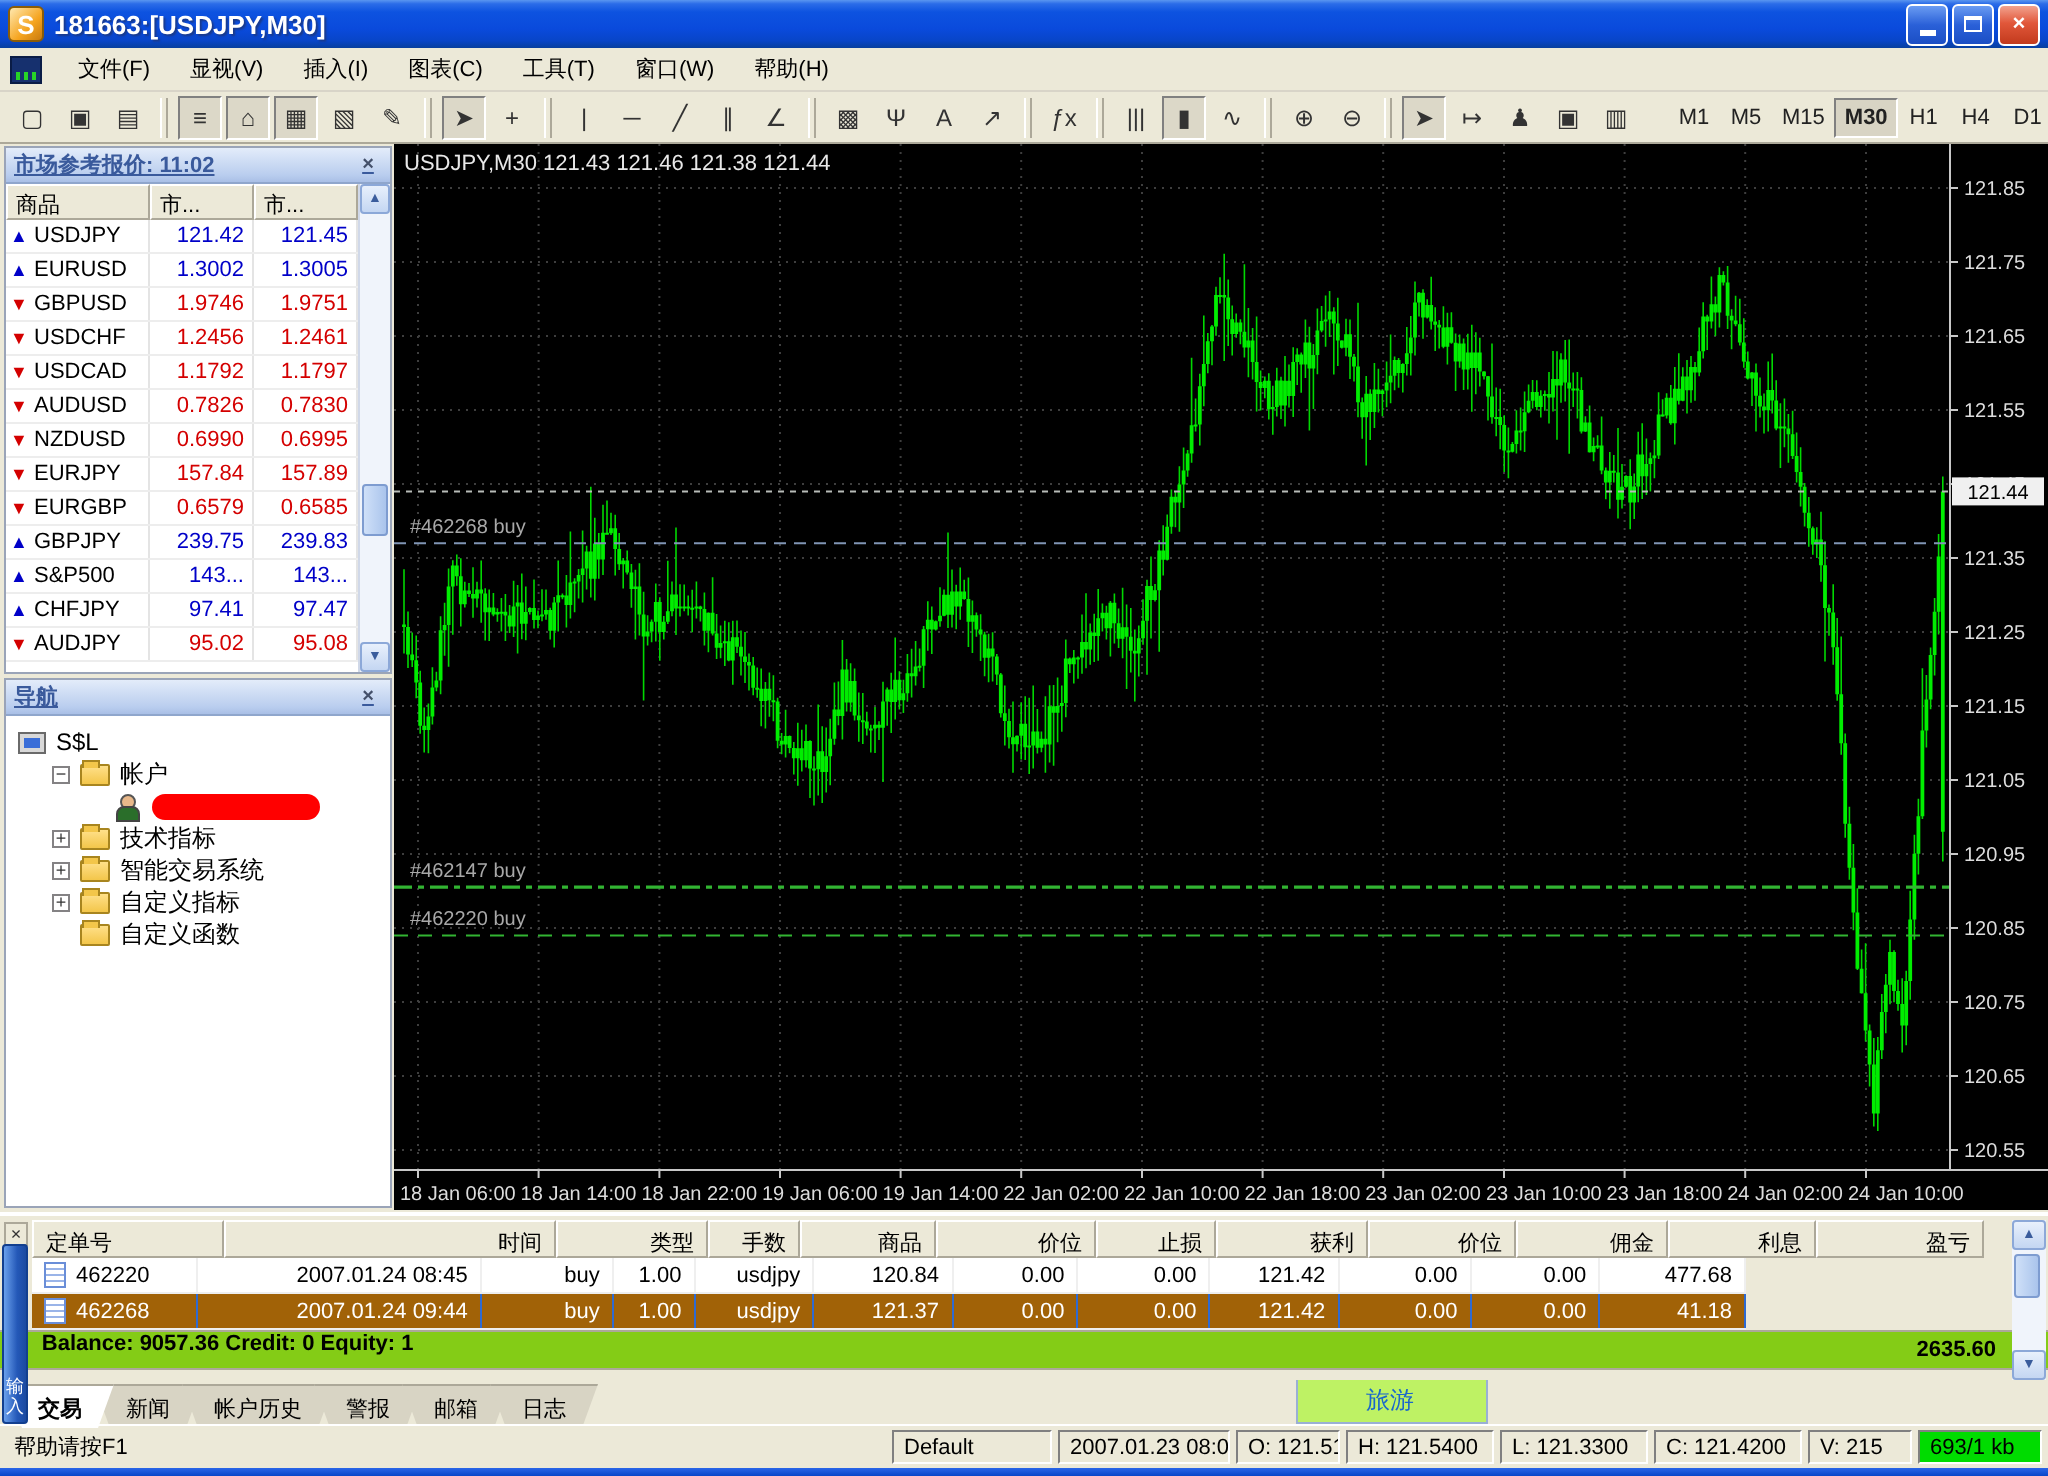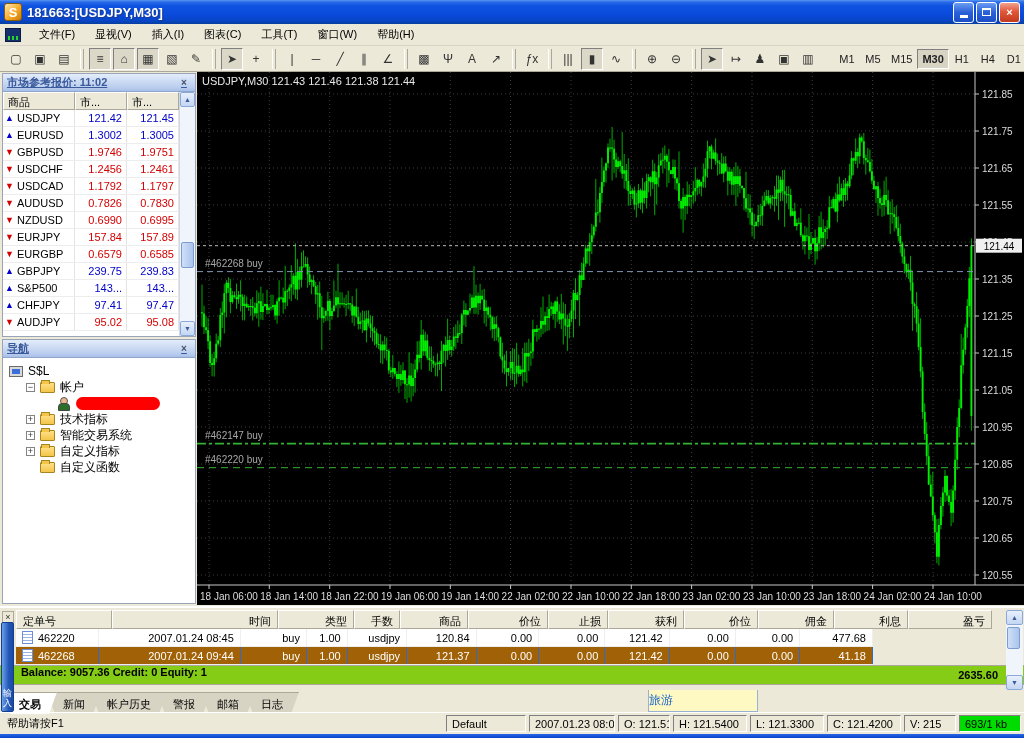--- a/index.html
+++ b/index.html
@@ -111,23 +111,23 @@
     background:#d8d4c4;border-top:1px solid #aca899;font-size:11px;}
   .ttab.active{background:#fff;z-index:3;font-weight:bold;}
   .term-vsb{position:absolute;right:1px;top:2px;width:17px;height:80px;background:#f0f4fb;}
 
   
   .ime-bar{position:absolute;left:215px;top:661px;width:543px;height:29px;background:#fff;
     border:1px solid #9ab0d4;display:flex;align-items:center;color:#1a66cc;font-size:12px;z-index:20;}
   .ime-item{padding:0 12px;height:100%;display:flex;align-items:center;border-right:1px solid #ccdaee;}
   .ime-item.nb{border-right:none;}
   .ime-doc{width:9px;height:11px;border:1px solid #3a78d8;background:#fff;margin:0 6px;}
-  .ime-sub{position:absolute;left:648px;top:690px;width:110px;height:22px;background:#fef9c3;
+  .ime-sub{position:absolute;left:648px;top:690px;width:96px;height:22px;background:#bef264;
     border:1px solid #9ab0d4;border-top:none;color:#1a66cc;font-size:12px;display:flex;align-items:center;
-    z-index:20;}
+    padding-left:34px;z-index:20;}
   .ime-handle{position:absolute;left:1px;top:622px;width:13px;height:90px;z-index:21;
     background:linear-gradient(90deg,#6aa0ec,#2458b8 60%,#1b4aa0);border:1px solid #123f8f;border-radius:2px;
     display:flex;flex-direction:column;justify-content:flex-end;align-items:center;color:#fff;font-size:9px;
     padding-bottom:3px;line-height:10px;}
 
   
   .statusbar{position:absolute;left:0;top:712px;width:1024px;height:22px;background:#ece9d8;
     border-top:1px solid #fff;display:flex;align-items:center;padding:0 3px;}
   .status-help{flex:1;padding-left:4px;}
   .scell{height:17px;border:1px solid;border-color:#808080 #fff #fff #808080;margin-left:3px;

